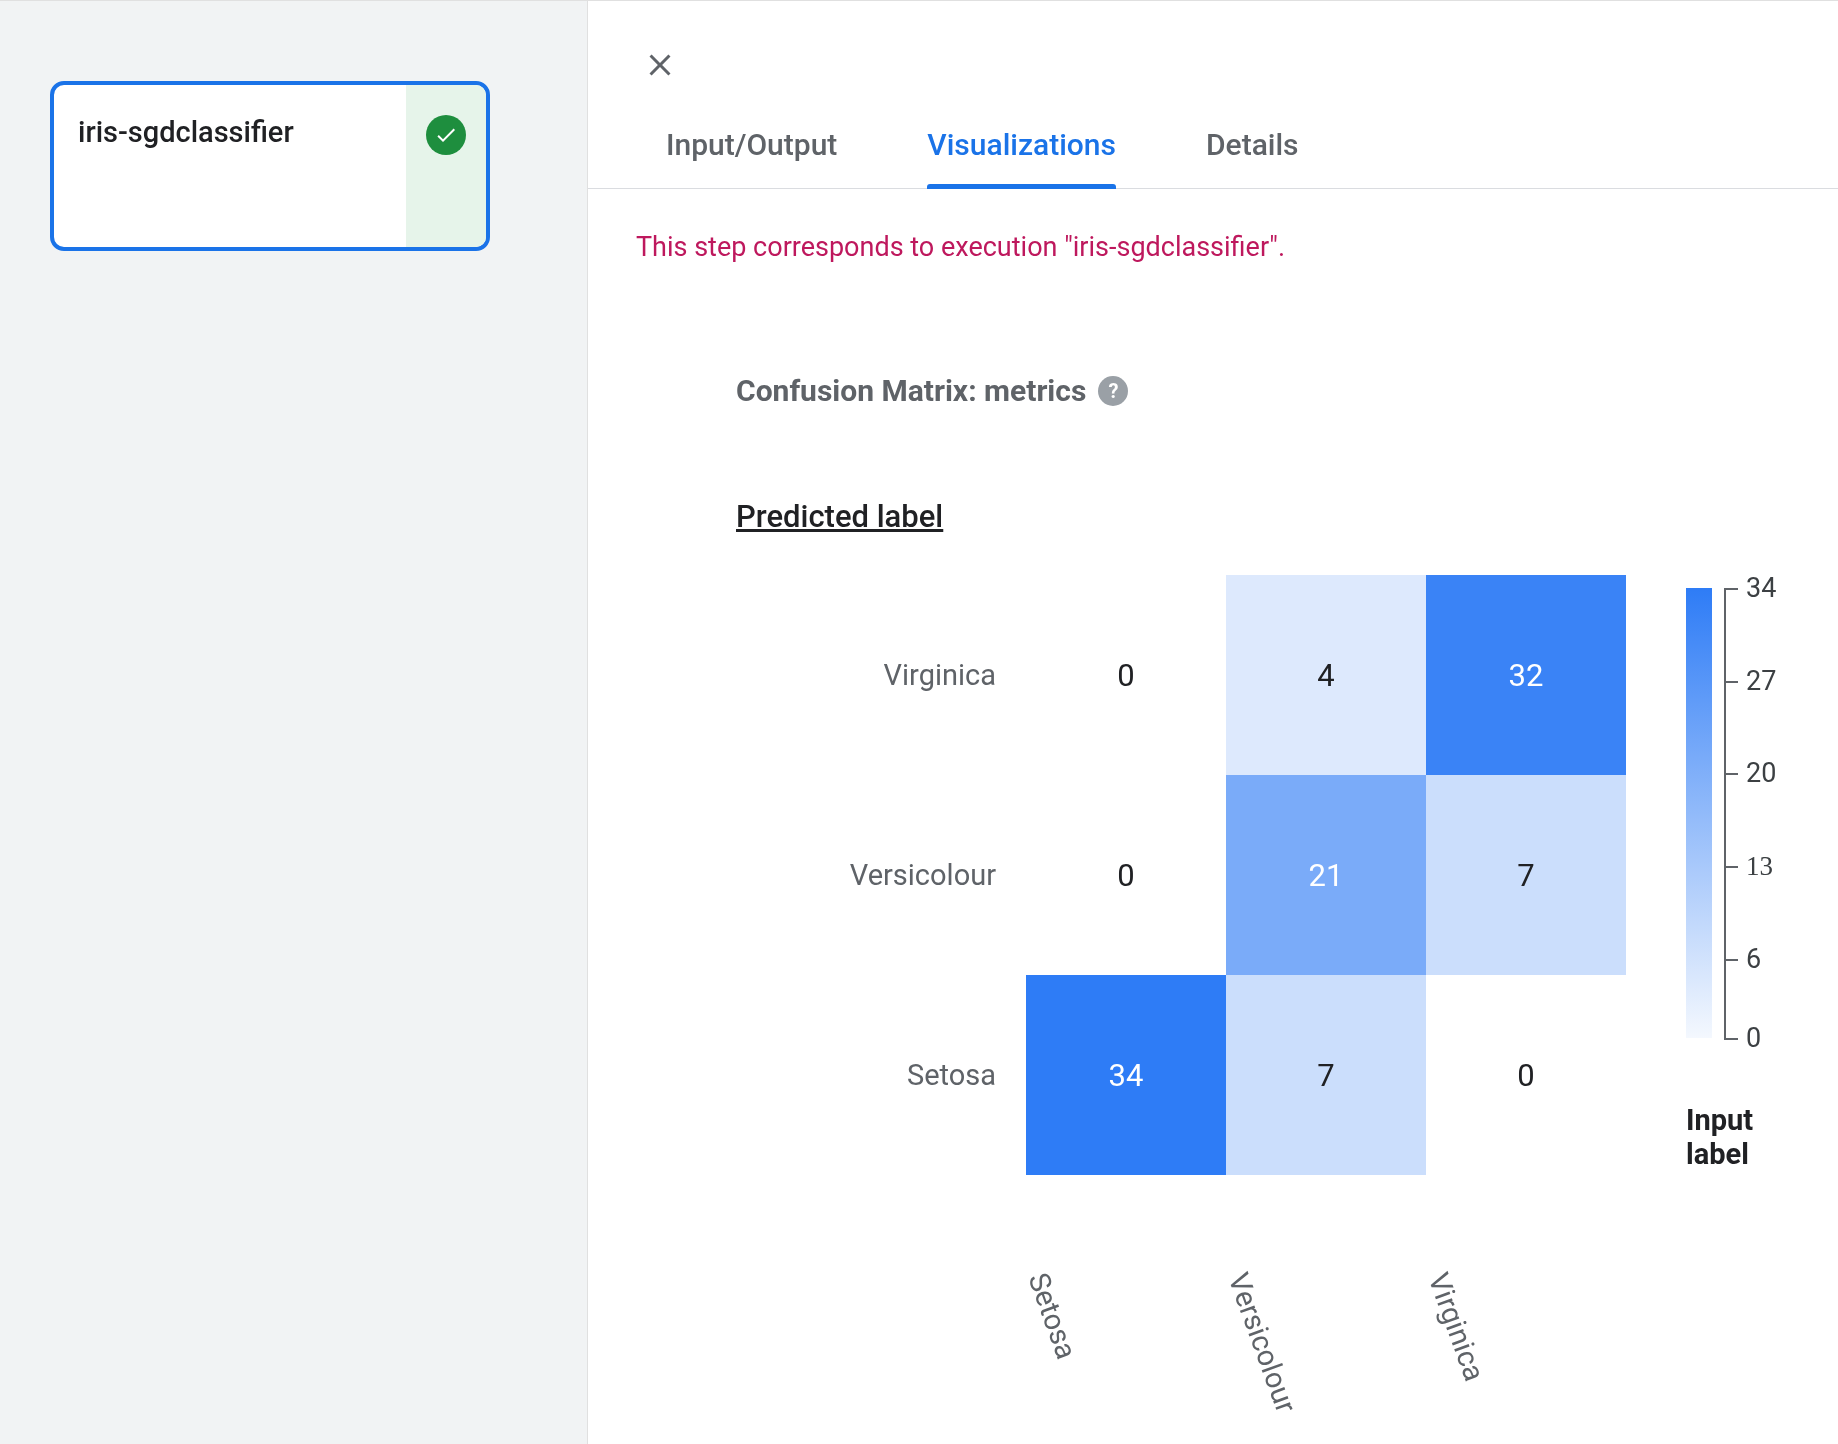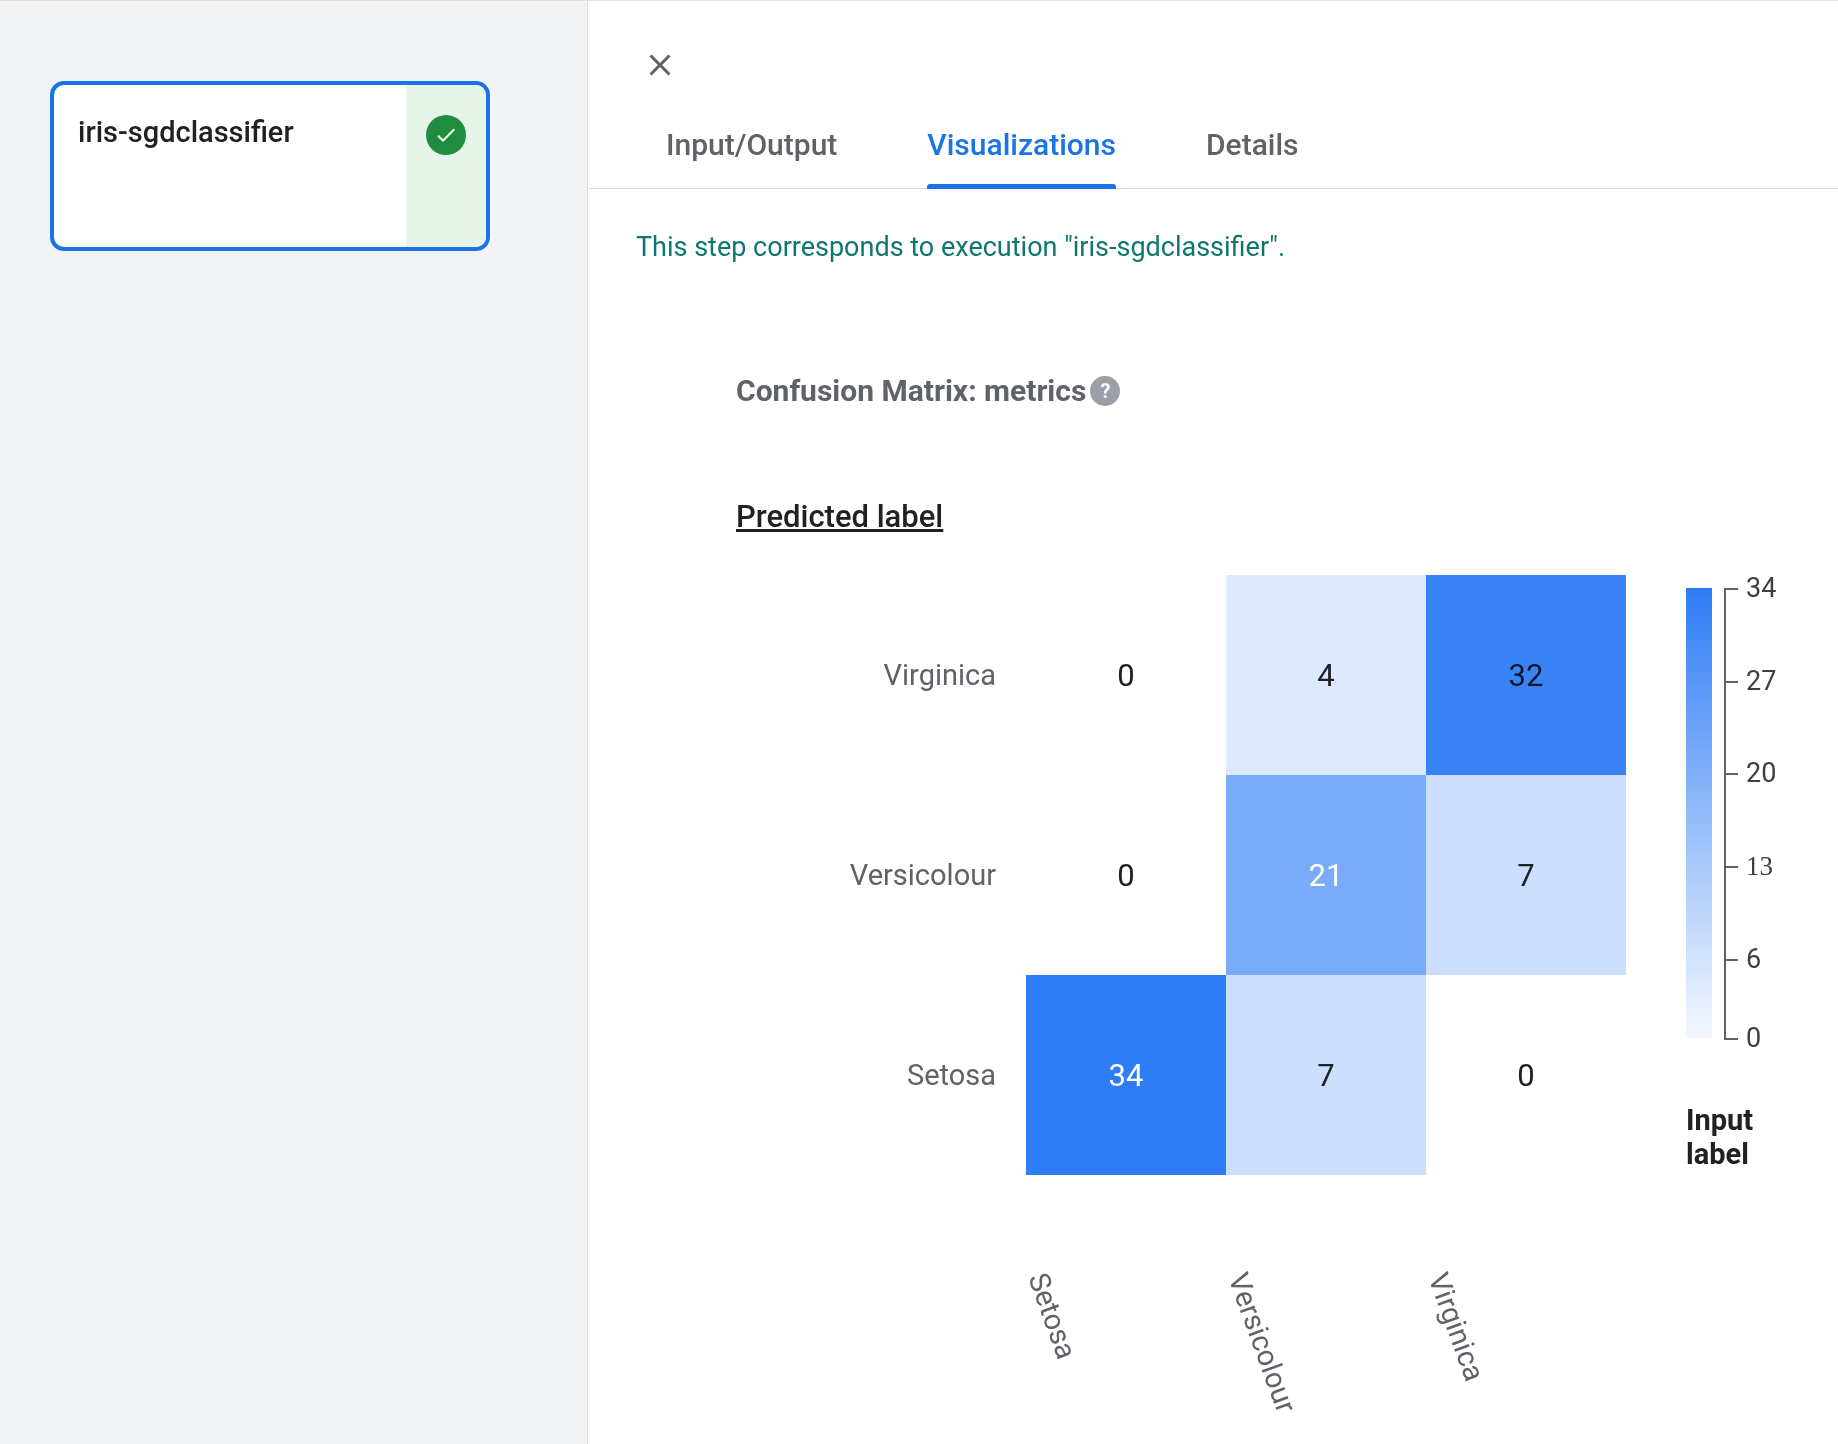--- a/index.html
+++ b/index.html
@@ -102,31 +102,31 @@
     content: '';
     position: absolute;
     left: 0; right: 0; bottom: -1px;
     height: 5px;
     background: #1a73e8;
     border-radius: 3px 3px 0 0;
   }
   .description {
     margin-top: 42px;
     font-size: 27px;
-    color: #0f766e;
+    color: #be185d;
   }
   .section-title {
     margin-top: 110px;
     margin-left: 100px;
     font-size: 30px;
     font-weight: 700;
     color: #5f6368;
     display: flex;
     align-items: center;
-    gap: 4px;
+    gap: 12px;
   }
   .help-icon {
     width: 30px;
     height: 30px;
     border-radius: 50%;
     background: #9aa0a6;
     color: #fff;
     display: inline-flex;
     align-items: center;
     justify-content: center;
@@ -276,21 +276,21 @@
 
       <div class="heatmap-grid">
         <div class="row-labels" id="row-labels">
             <div class="row-label">Virginica</div>
             <div class="row-label">Versicolour</div>
             <div class="row-label">Setosa</div>
           </div>
         <div class="cells" id="cells">
             <div class="cell" style="background: rgb(255, 255, 255); color: rgb(32, 33, 36);">0</div>
             <div class="cell" style="background: rgb(221, 233, 253); color: rgb(32, 33, 36);">4</div>
-            <div class="cell" style="background: rgb(58, 131, 246); color: #0f172a;">32</div>
+            <div class="cell" style="background: rgb(58, 131, 246); color: #ffffff;">32</div>
             <div class="cell" style="background: rgb(255, 255, 255); color: rgb(32, 33, 36);">0</div>
             <div class="cell" style="background: rgb(122, 171, 249); color: rgb(255, 255, 255);">21</div>
             <div class="cell" style="background: rgb(203, 222, 252); color: rgb(32, 33, 36);">7</div>
             <div class="cell" style="background: rgb(46, 124, 246); color: rgb(255, 255, 255);">34</div>
             <div class="cell" style="background: rgb(203, 222, 252); color: rgb(32, 33, 36);">7</div>
             <div class="cell" style="background: rgb(255, 255, 255); color: rgb(32, 33, 36);">0</div>
           </div>
       </div>
 
       <div class="col-labels" id="col-labels">

